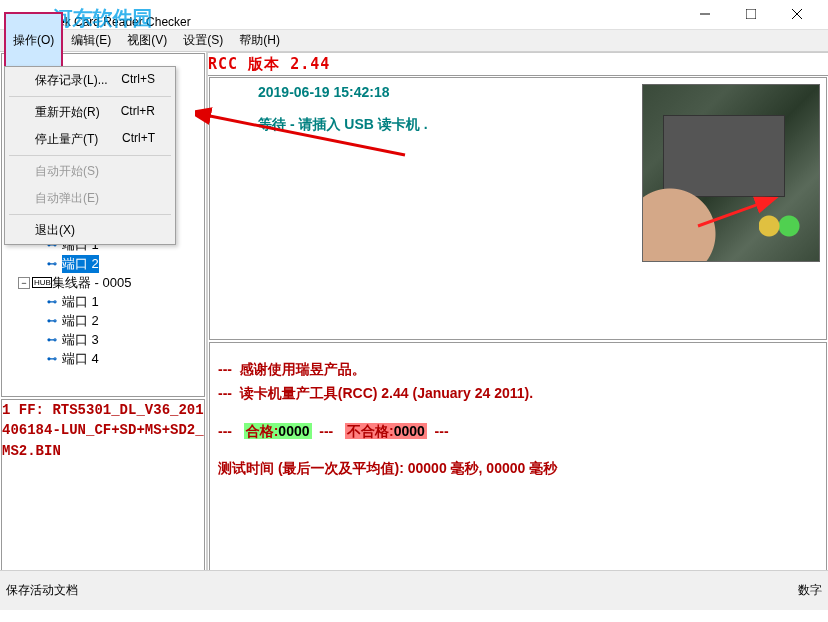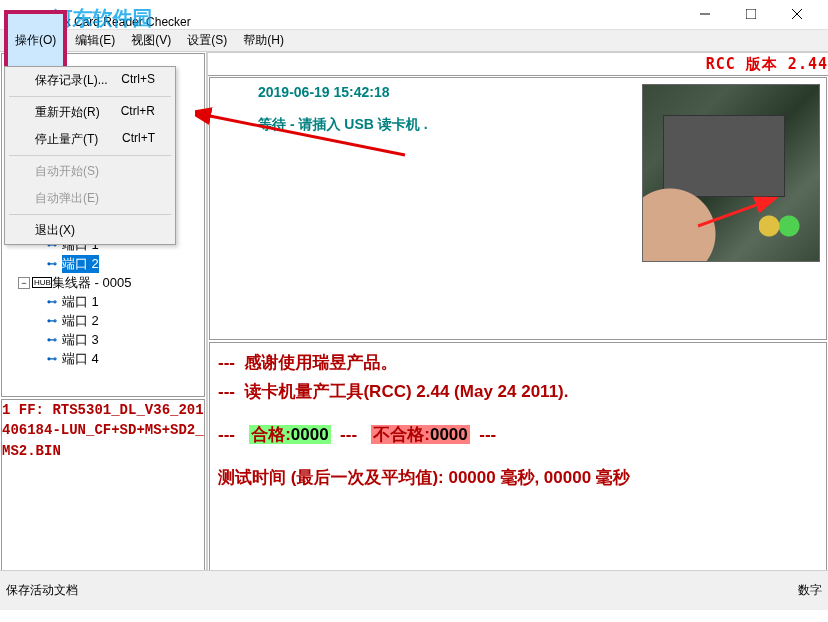--- a/index.html
+++ b/index.html
@@ -12,34 +12,34 @@
 .titlebar .win-btn { width: 46px; height: 30px; display: flex; align-items: center; justify-content: center; font-size: 12px; cursor: pointer; }
 
 .watermark { position: absolute; top: 4px; left: 4px; z-index: 5; opacity: 0.78; pointer-events: none; }
 .watermark .wm-logo { width: 40px; height: 40px; display: inline-block; vertical-align: middle; }
 .watermark .wm-text { display: inline-block; vertical-align: middle; margin-left: 4px; }
 .watermark .wm-cn { color: #00a0e9; font-size: 20px; font-weight: bold; display: block; }
 .watermark .wm-url { color: #888; font-size: 11px; display: block; }
 
 .menubar { height: 22px; background: #f0f0f0; display: flex; align-items: center; padding-left: 4px; font-size: 12px; border-bottom: 1px solid #d0d0d0; position: relative; z-index: 20; }
 .menubar .menu-item { padding: 3px 8px; cursor: pointer; }
-.menubar .menu-item.active { background: #cce8ff; border: 4px solid #be185d; padding: 18px 7px; }
+.menubar .menu-item.active { background: #cce8ff; border: 2px solid #be185d; padding: 18px 7px; }
 
 .dropdown { position: absolute; top: 66px; left: 4px; width: 172px; background: #f0f0f0; border: 1px solid #a0a0a0; box-shadow: 2px 2px 4px rgba(0,0,0,0.2); z-index: 100; font-size: 12px; }
 .dropdown .dd-item { display: flex; justify-content: space-between; padding: 5px 20px 5px 30px; cursor: pointer; }
 .dropdown .dd-item.disabled { color: #999; }
 .dropdown .dd-sep { height: 1px; background: #d0d0d0; margin: 2px 4px; }
 
 .arrow { position: absolute; top: 95px; left: 195px; z-index: 50; pointer-events: none; }
 
 .main { display: flex; height: calc(622px - 30px - 22px - 22px); }
 .left-col { width: 208px; display: flex; flex-direction: column; border-right: 2px solid #d0d0d0; }
 .right-col { flex: 1; display: flex; flex-direction: column; }
 
-.version-bar { height: 24px; border-bottom: 1px solid #999; border-top: 1px solid #ccc; text-align: right; font-size: 15px; font-weight: bold; color: #e00000; font-family: "SimSun", monospace; padding-top: 2px; letter-spacing: 1px; }
+.version-bar { height: 24px; border-bottom: 1px solid #999; border-top: 1px solid #ccc; text-align: left; font-size: 15px; font-weight: bold; color: #e00000; font-family: "SimSun", monospace; padding-top: 2px; letter-spacing: 1px; }
 
 .tree { flex: 1; overflow: hidden; font-size: 13px; padding: 2px; background: #fff; border: 1px solid #999; margin: 1px; }
 .tree-node { display: flex; align-items: center; height: 19px; white-space: nowrap; }
 .tree-node .expander { width: 12px; height: 12px; border: 1px solid #888; display: inline-flex; align-items: center; justify-content: center; font-size: 9px; margin-right: 2px; cursor: pointer; background: #fff; }
 .tree-node .node-icon { width: 20px; display: inline-block; text-align: center; font-size: 10px; }
 .tree-node .usb-icon { color: #0060c0; font-weight: bold; }
 .tree-node .hub-icon { color: #000; font-size: 8px; background: #fff; border: 1px solid #000; padding: 0 1px; }
 .tree-node.selected .label { background: #0078d7; color: #fff; }
 .tree .indent1 { padding-left: 14px; }
 .tree .indent2 { padding-left: 38px; }
@@ -50,21 +50,21 @@
 .log-pane { flex: 1; padding: 6px 8px; font-family: "Courier New", SimSun, monospace; font-size: 14px; font-weight: bold; margin-left: 40px; }
 .log-pane .ts { color: #008080; }
 .log-pane .wait { color: #008080; margin-top: 16px; }
 .img-pane { width: 190px; padding: 6px; display: flex; align-items: flex-start; }
 .img-placeholder { width: 178px; height: 178px; background: linear-gradient(135deg, #3a4a3a 0%, #4a5a4a 25%, #2a3a2a 50%, #5a6a5a 75%, #3a4a3a 100%); position: relative; border: 1px solid #666; }
 .img-placeholder::after { content: ""; position: absolute; bottom: 20px; right: 10px; width: 50px; height: 30px; background: radial-gradient(circle at 20% 50%, #e0c040 0 10px, transparent 11px), radial-gradient(circle at 60% 50%, #50d050 0 10px, transparent 11px); }
 .img-placeholder::before { content: ""; position: absolute; top: 30px; left: 20px; width: 120px; height: 80px; background: #555; border: 1px solid #333; }
 .finger { position: absolute; bottom: 0; left: 0; width: 90px; height: 90px; background: radial-gradient(ellipse at 30% 70%, #d4a888 0 45px, transparent 46px); z-index: 2; }
 .img-arrow { position: absolute; bottom: 30px; left: 50px; z-index: 3; }
 
-.bottom-right { flex: 1; border: 1px solid #999; margin: 1px; padding: 6px 8px; font-family: "Courier New", SimSun, monospace; font-size: 17px; line-height: 1.7; }
+.bottom-right { flex: 1; border: 1px solid #999; margin: 1px; padding: 15px 8px; font-family: "Courier New", SimSun, monospace; font-size: 14px; line-height: 1.7; }
 .bottom-right .dashes { color: #b00000; font-weight: bold; }
 .bottom-right .thanks { color: #b00000; font-weight: bold; }
 .bottom-right .tool { color: #b00000; font-weight: bold; }
 .bottom-right .pass-row .pass-label { color: #b00000; font-weight: bold; }
 .bottom-right .pass-row .pass-val { background: #80ff80; color: #000; font-weight: bold; padding: 0 2px; }
 .bottom-right .pass-row .fail-label { color: #b00000; font-weight: bold; }
 .bottom-right .pass-row .fail-val { background: #ff8080; color: #000; font-weight: bold; padding: 0 2px; }
 .bottom-right .timing { color: #b00000; font-weight: bold; margin-top: 14px; }
 
 .statusbar { position: absolute; bottom: 12px; left: 0; right: 0; height: 40px; background: #f0f0f0; border-top: 1px solid #d0d0d0; display: flex; align-items: center; padding: 0 6px; font-size: 12px; justify-content: space-between; }
@@ -213,21 +213,21 @@
                 </marker>
               </defs>
             <line x1="5" y1="35" x2="80" y2="8" stroke="#ff2020" stroke-width="3" marker-end="url(#ah2)"></line>
           </svg>
         </div>
       </div>
     </div>
 
     <div class="bottom-right">
       <div><span class="dashes">---</span>&nbsp;&nbsp;<span class="thanks">感谢使用瑞昱产品。</span></div>
-      <div><span class="dashes">---</span>&nbsp;&nbsp;<span class="tool">读卡机量产工具(RCC) 2.44 (May 24 2011).</span></div>
+      <div><span class="dashes">---</span>&nbsp;&nbsp;<span class="tool">读卡机量产工具(RCC) 2.44 (January 24 2011).</span></div>
       <div style="height:14px"></div>
       <div class="pass-row">
         <span class="dashes">---</span>&nbsp;&nbsp;
         <span class="pass-val"><span class="pass-label">合格:</span><span>0000</span></span>
         &nbsp;<span class="dashes">---</span>&nbsp;&nbsp;
         <span class="fail-val"><span class="fail-label">不合格:</span><span>0000</span></span>
         &nbsp;<span class="dashes">---</span>
       </div>
       <div class="timing">测试时间 (最后一次及平均值): 00000 毫秒, 00000 毫秒</div>
     </div>

